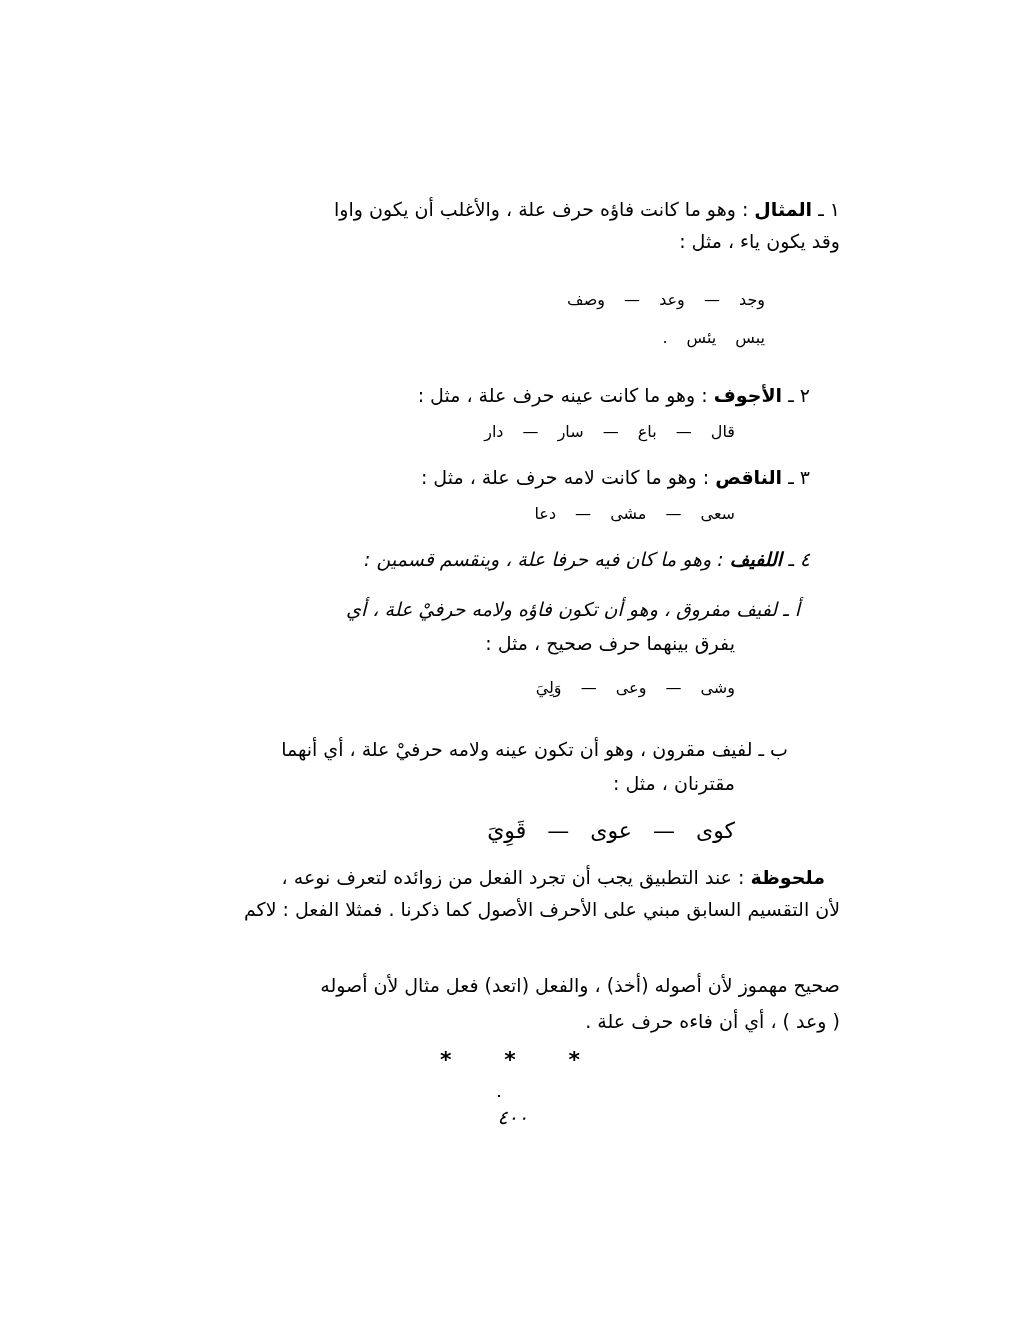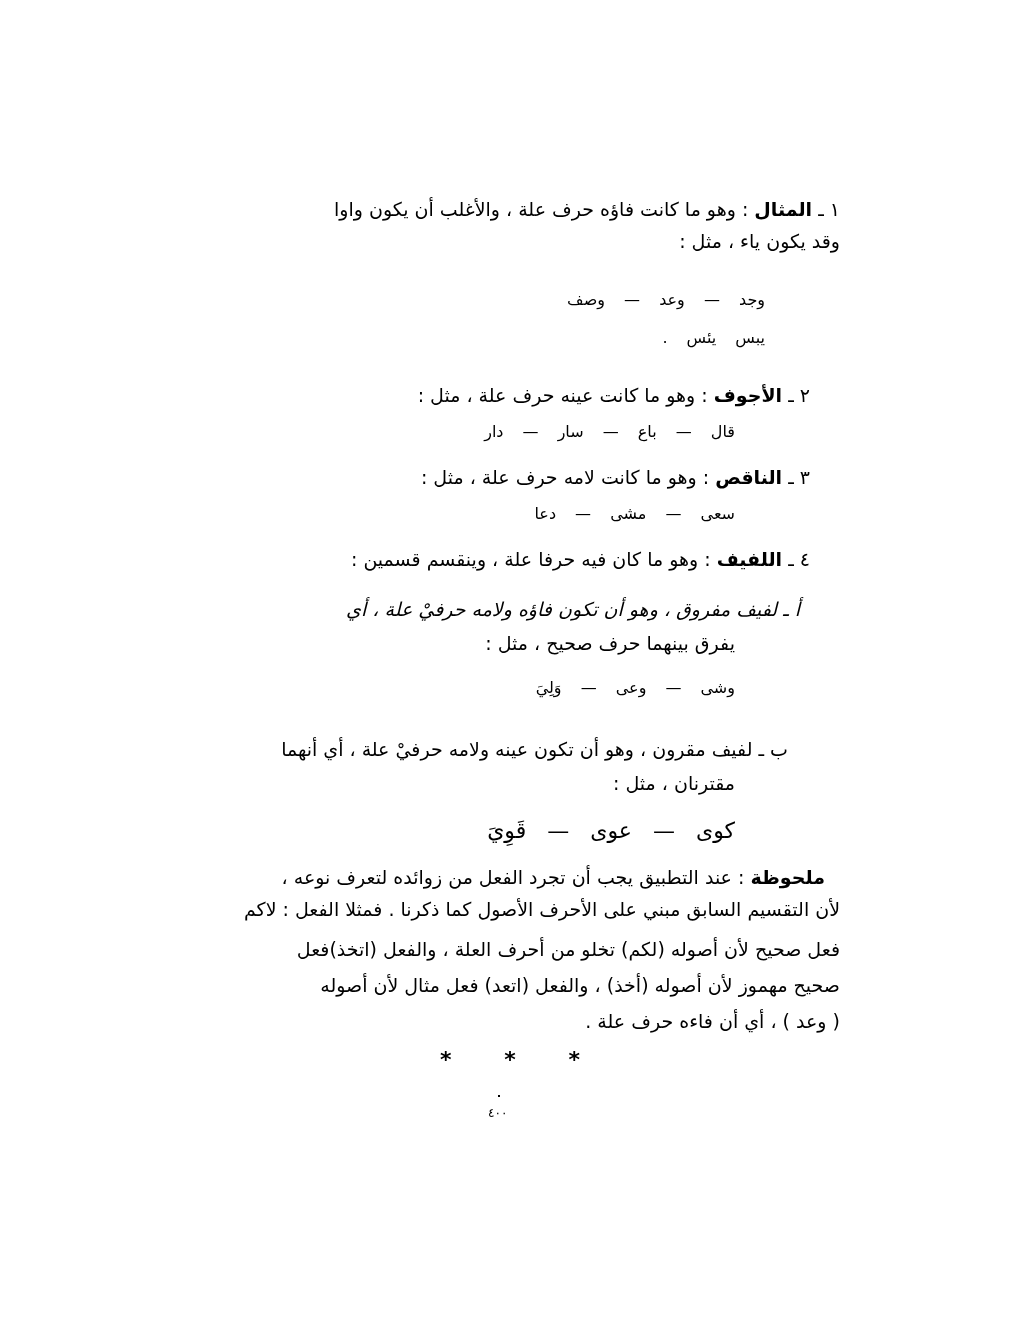--- a/index.html
+++ b/index.html
@@ -47,23 +47,24 @@
       justify-content: space-between;
       font-size: 22px;
       font-weight: bold;
       direction: ltr;
     }
     .pagenum {
       position: absolute;
       top: 1106px;
       left: 488px;
       width: 40px;
-      text-align: left;
-      font-size: 12px;
+      text-align: right;
+      font-size: 19px;
       direction: rtl;
+      font-style: italic;
     }
     .dot {
       position: absolute;
       top: 1095px;
       left: 498px;
       width: 2px;
       height: 2px;
       background: #000;
     }
   </style>
@@ -88,21 +89,21 @@
   </div>
   <div class="line ex" style="top:424px; right:285px;">قال — باع — سار — دار</div>
 
   <div class="line" style="top:468px; right:210px;">
     <span>٣ ـ</span>
     <span class="bold">الناقص</span>
     <span>: وهو ما كانت لامه حرف علة ، مثل :</span>
   </div>
   <div class="line ex" style="top:506px; right:285px;">سعى — مشى — دعا</div>
 
-  <div class="line" style="top:550px; right:210px;">
+  <div class="line" style="top:550px; right:210px;font-style:italic;">
     <span>٤ ـ</span>
     <span class="bold">اللفيف</span>
     <span>: وهو ما كان فيه حرفا علة ، وينقسم قسمين :</span>
   </div>
 
   <div class="line" style="top:600px; right:220px;font-style:italic;">
     <span>أ ـ</span>
     <span>لفيف مفروق ، وهو أن تكون فاؤه ولامه حرفيْ علة ، أي</span>
   </div>
   <div class="line" style="top:634px; right:285px;">يفرق بينهما حرف صحيح ، مثل :</div>
@@ -113,21 +114,20 @@
     <span>لفيف مقرون ، وهو أن تكون عينه ولامه حرفيْ علة ، أي أنهما</span>
   </div>
   <div class="line" style="top:774px; right:285px;">مقترنان ، مثل :</div>
   <div class="line ex-lg" style="top:820px; right:285px;">كوى — عوى — قَوِيَ</div>
 
   <div class="line" style="top:868px; right:195px;">
     <span class="bold">ملحوظة</span>
     <span>: عند التطبيق يجب أن تجرد الفعل من زوائده لتعرف نوعه ،</span>
   </div>
   <div class="line" style="top:900px; right:180px;">لأن التقسيم السابق مبني على الأحرف الأصول كما ذكرنا . فمثلا الفعل : لاكم</div>
-  <div class="line" style="top:940px; right:180px;">فعل صحيح لأن أصوله (لكم) تخلو من أحرف العلة ، والفعل (اتخذ)فعل</div>
   <div class="line" style="top:976px; right:180px;">صحيح مهموز لأن أصوله (أخذ) ، والفعل (اتعد) فعل مثال لأن أصوله</div>
   <div class="line" style="top:1012px; right:180px;">( وعد ) ، أي أن فاءه حرف علة .</div>
 
   <div class="stars">
     <span>*</span>
     <span>*</span>
     <span>*</span>
   </div>
 
   <div class="dot"></div>

